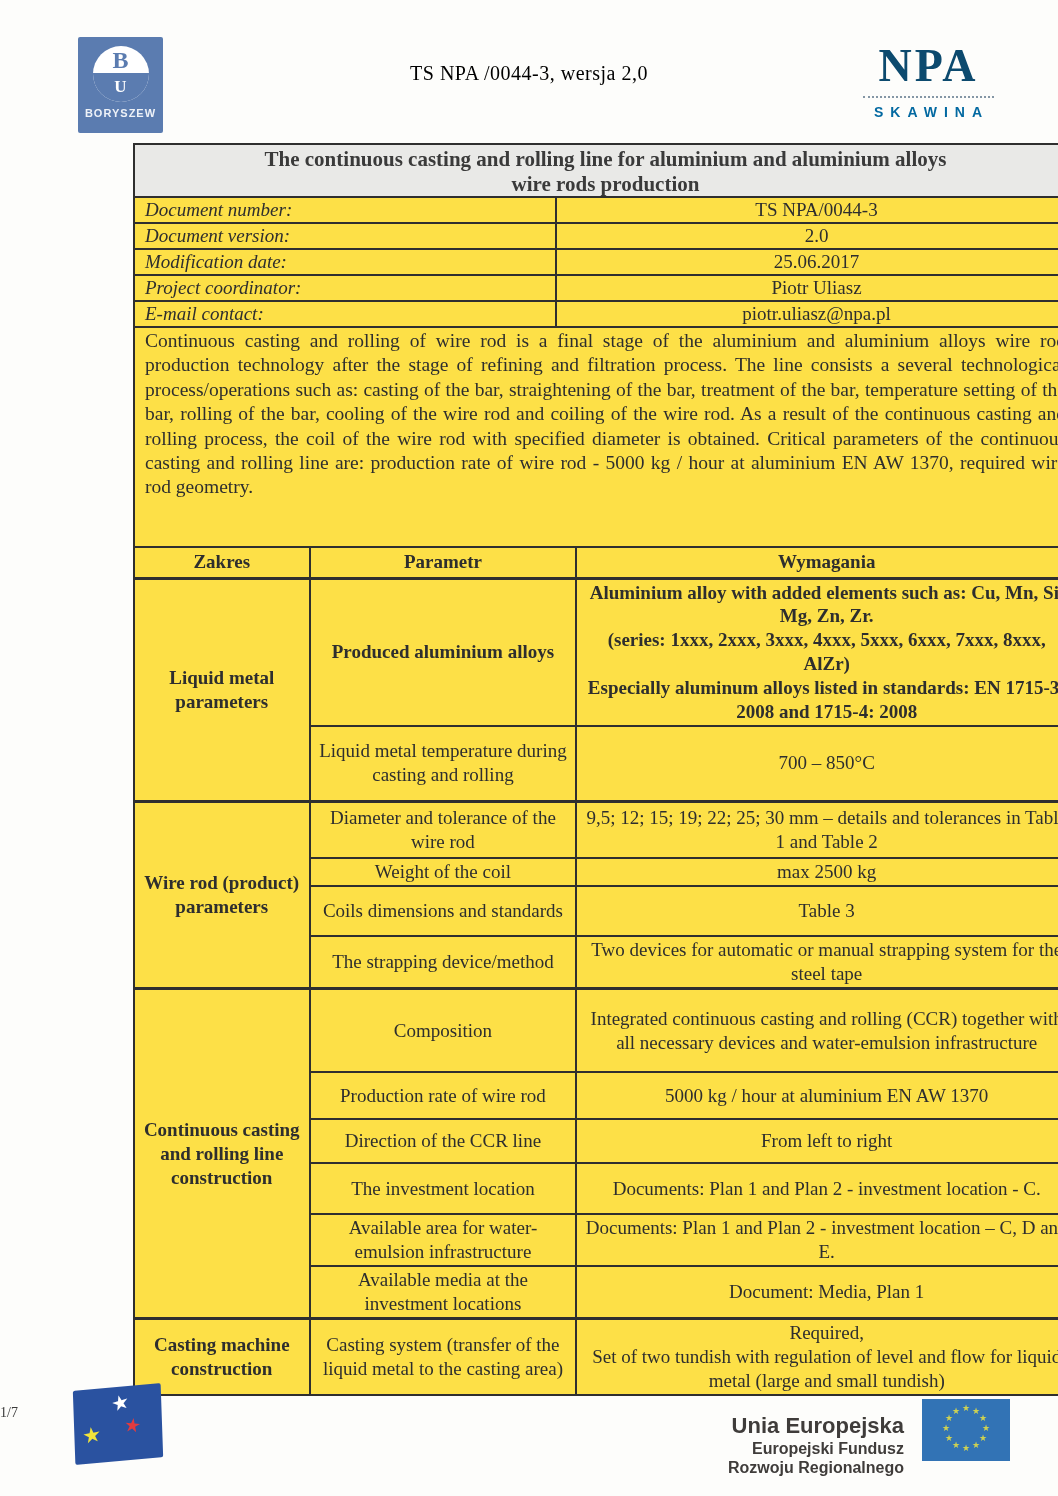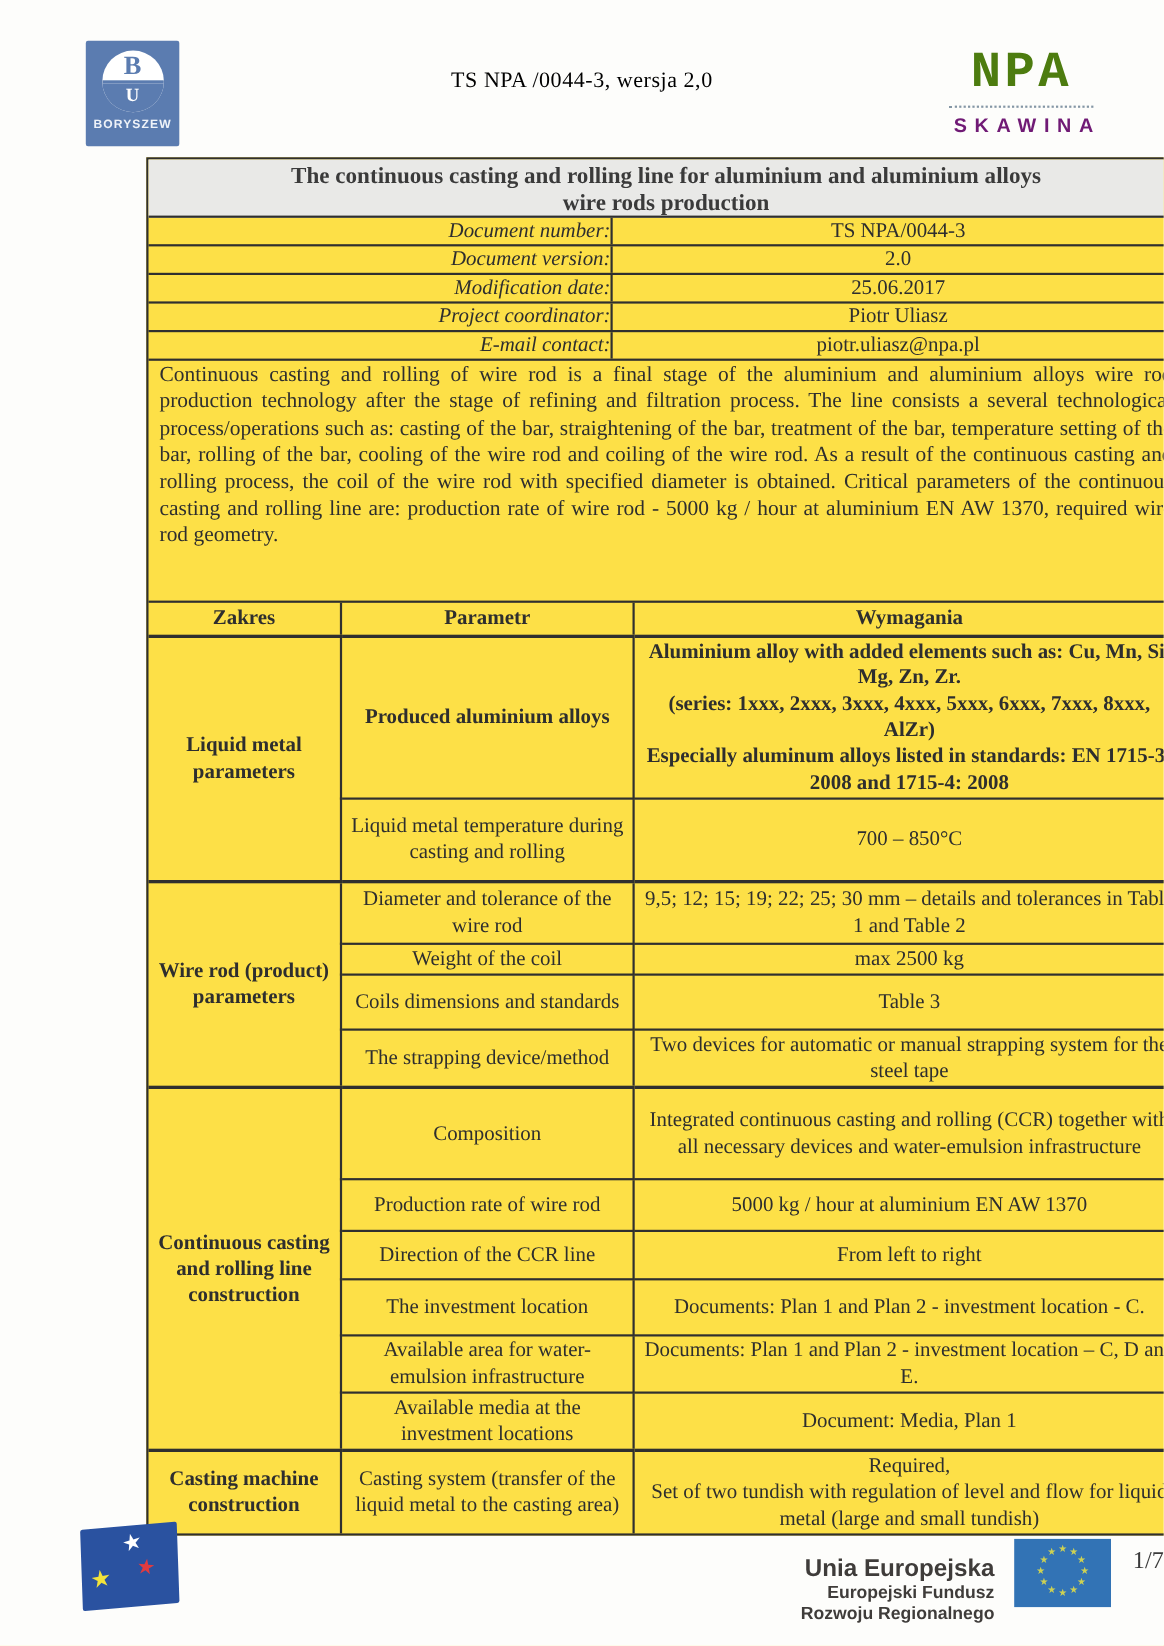--- a/index.html
+++ b/index.html
@@ -26,37 +26,37 @@
     border-radius:50%; margin:9px auto 0; overflow:hidden;
   }
   .bory-b { position:absolute; top:0; width:100%; text-align:center;
     color:#5b7cb0; font-weight:bold; font-size:24px; line-height:28px; }
   .bory-split { position:absolute; top:27px; left:0; width:100%; height:3px; background:#5b7cb0; }
   .bory-lower { position:absolute; bottom:0; left:0; width:100%; height:26px; background:#5b7cb0;
     color:#ffffff; text-align:center; font-weight:bold; font-size:17px; line-height:22px; }
   .bory-name { margin-top:5px; text-align:center; color:#eef2f8;
     font-family:"Liberation Sans", sans-serif; font-weight:bold; font-size:11px; letter-spacing:1px; }
   .npa { position:absolute; right:62px; top:40px; width:135px; text-align:center; }
-  .npa-word { font-family:Liberation Mono, monospace; font-weight:bold; font-size:46px;
-    line-height:52px; color:#4d7c0f; letter-spacing:3px; }
+  .npa-word { font-family:Liberation Serif, serif; font-weight:bold; font-size:46px;
+    line-height:52px; color:#0c4a6e; letter-spacing:3px; }
   .npa-line { margin:4px 2px 6px; border-top:2px dotted #8496a5; height:0; }
-  .npa-sub { font-family:"Liberation Sans", sans-serif; font-weight:bold; font-size:18px;
-    letter-spacing:7px; color:#701a75; padding-left:6px; }
+  .npa-sub { font-family:"Liberation Sans", sans-serif; font-weight:bold; font-size:14px;
+    letter-spacing:7px; color:#0369a1; padding-left:6px; }
   
   .doc {
     position:absolute; left:133px; top:143px; width:945px;
     border:2px solid #2f2f2f; background:#fde047;
   }
   .title-row {
     height:53px; background:#e9e9e7; border-bottom:2px solid #2f2f2f;
     text-align:center; font-weight:bold; font-size:21px; line-height:25px;
     padding-top:2px; white-space:pre-line; color:#3a3a3a;
   }
   .info-row { display:flex; height:26px; border-bottom:2px solid #2f2f2f; font-size:19px; }
-  .info-label { width:420px; font-style:italic; padding:0 0 0 10px; line-height:24px;text-align:right; }
+  .info-label { width:420px; font-style:italic; padding:0 0 0 10px; line-height:24px; }
   .info-value { flex:1; border-left:2px solid #2f2f2f; text-align:center; line-height:24px; }
   .desc { height:220px; border-bottom:2px solid #2f2f2f; padding:1px 10px 0; font-size:19.5px; line-height:24.4px; }
   .desc-heading { font-style:italic; }
   .desc-body { text-align:justify; }
   table.spec { width:100%; border-collapse:collapse; font-size:19px; table-layout:fixed; }
   .spec td {
     border:2px solid #2f2f2f; text-align:center; vertical-align:middle;
     padding:1px 6px; line-height:1.26;
   }
   .spec td:first-child { border-left:none; }
@@ -71,21 +71,21 @@
   .fe { position:absolute; left:74px; top:1387px; display:flex; }
   .fe-flag { position:relative; width:88px; height:74px; background:#2a52a0;
     transform:rotate(-2deg) skewY(-3deg); border-radius:2px; }
   .fe-flag span { position:absolute; line-height:1; }
   .fe-star-white { color:#ffffff; font-size:20px; left:38px; top:6px; transform:rotate(-12deg); }
   .fe-star-red { color:#e23b3f; font-size:19px; left:50px; top:30px; transform:rotate(10deg); }
   .fe-star-yellow { color:#f2e33a; font-size:21px; left:8px; top:36px; transform:rotate(-6deg); }
   .fe-text { margin:6px 0 0 22px; font-family:"Liberation Sans", sans-serif; color:#413e3c; }
   .fe-l1, .fe-l2 { font-weight:bold; font-size:21px; line-height:23px; }
   .fe-l3 { font-size:14px; margin-top:5px; letter-spacing:0.3px; }
-  .page-num { position:absolute; top:1405px; left:0; width:100%; text-align:right; font-size:22px; color:#3a3a3a; }
+  .page-num { position:absolute; top:1405px; left:0; width:100%; text-align:left; font-size:14px; color:#3a3a3a; }
   .eu { position:absolute; right:48px; top:1393px; display:flex; align-items:flex-start; }
   .eu-text { text-align:right; font-family:"Liberation Sans", sans-serif; color:#3f3c3a; margin-top:20px; }
   .eu-l1 { font-weight:bold; font-size:22px; line-height:26px; }
   .eu-l2, .eu-l3 { font-weight:bold; font-size:16px; line-height:19px; }
   .eu-flag { position:relative; width:88px; height:62px; background:#3273b5; margin-left:18px; margin-top:6px; }
   .eu-flag span { position:absolute; font-size:9px; line-height:9px; color:#cdd153; }
 </style>
 </head>
 <body>
 

